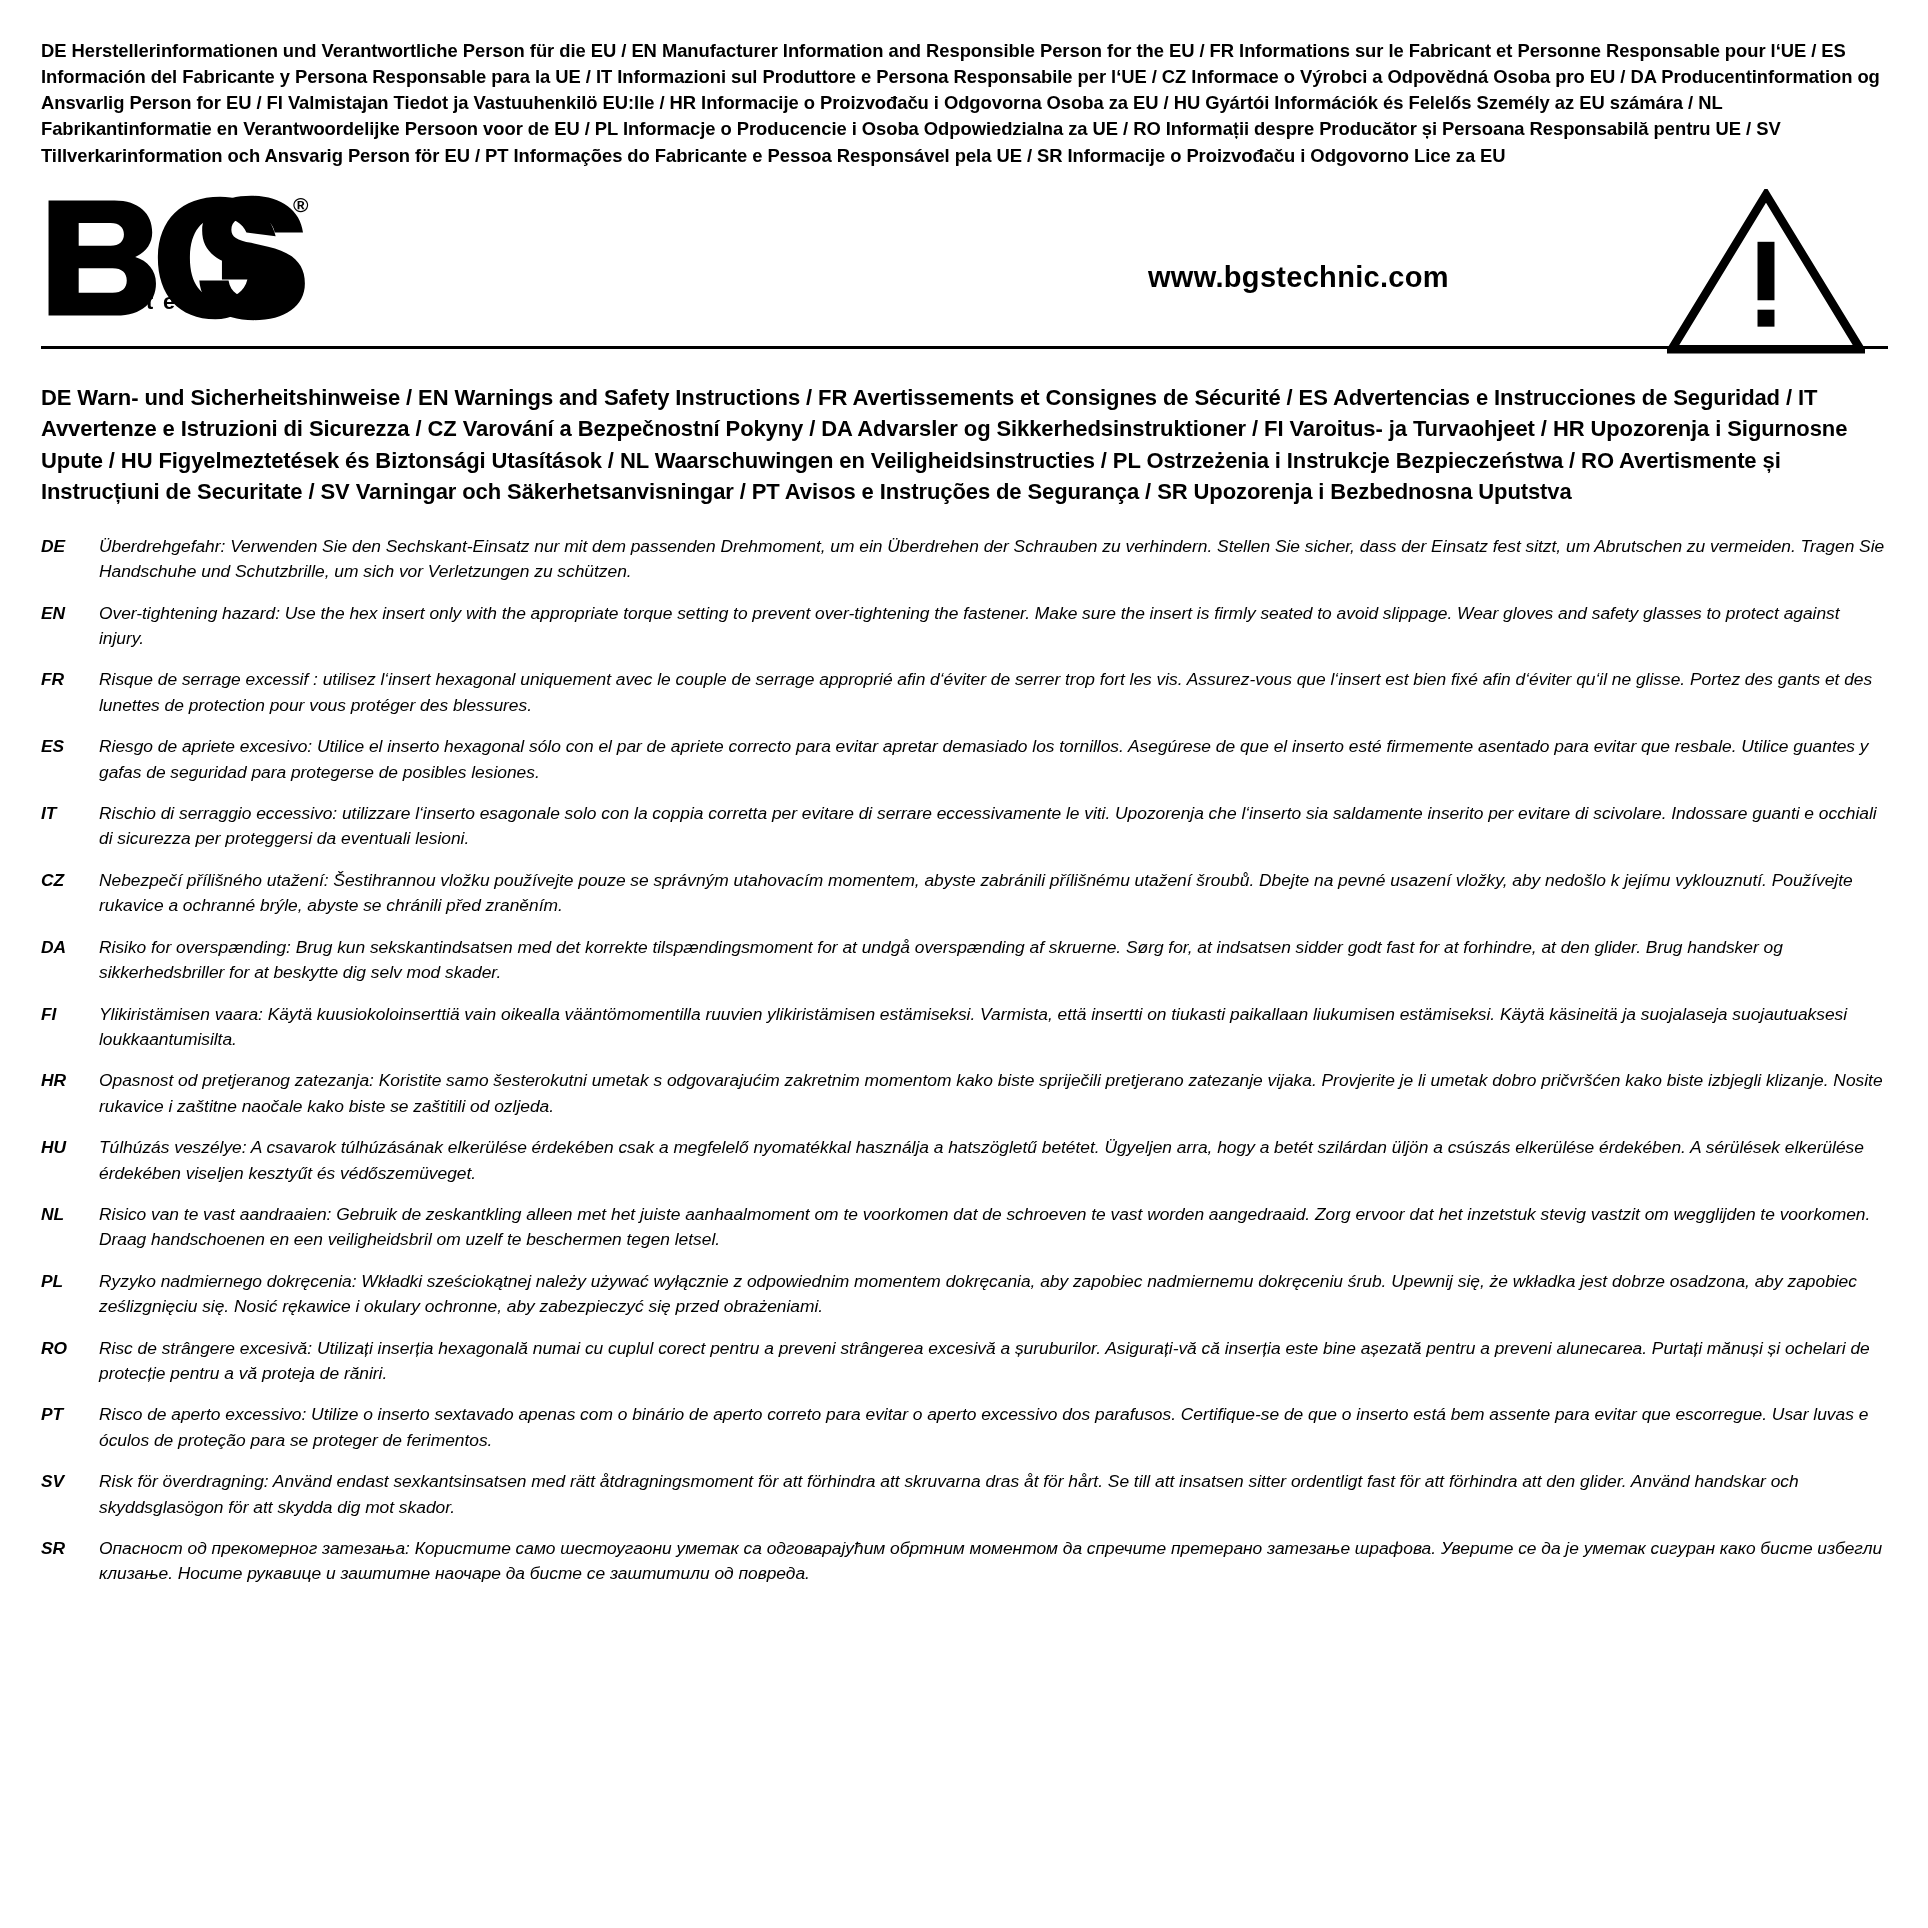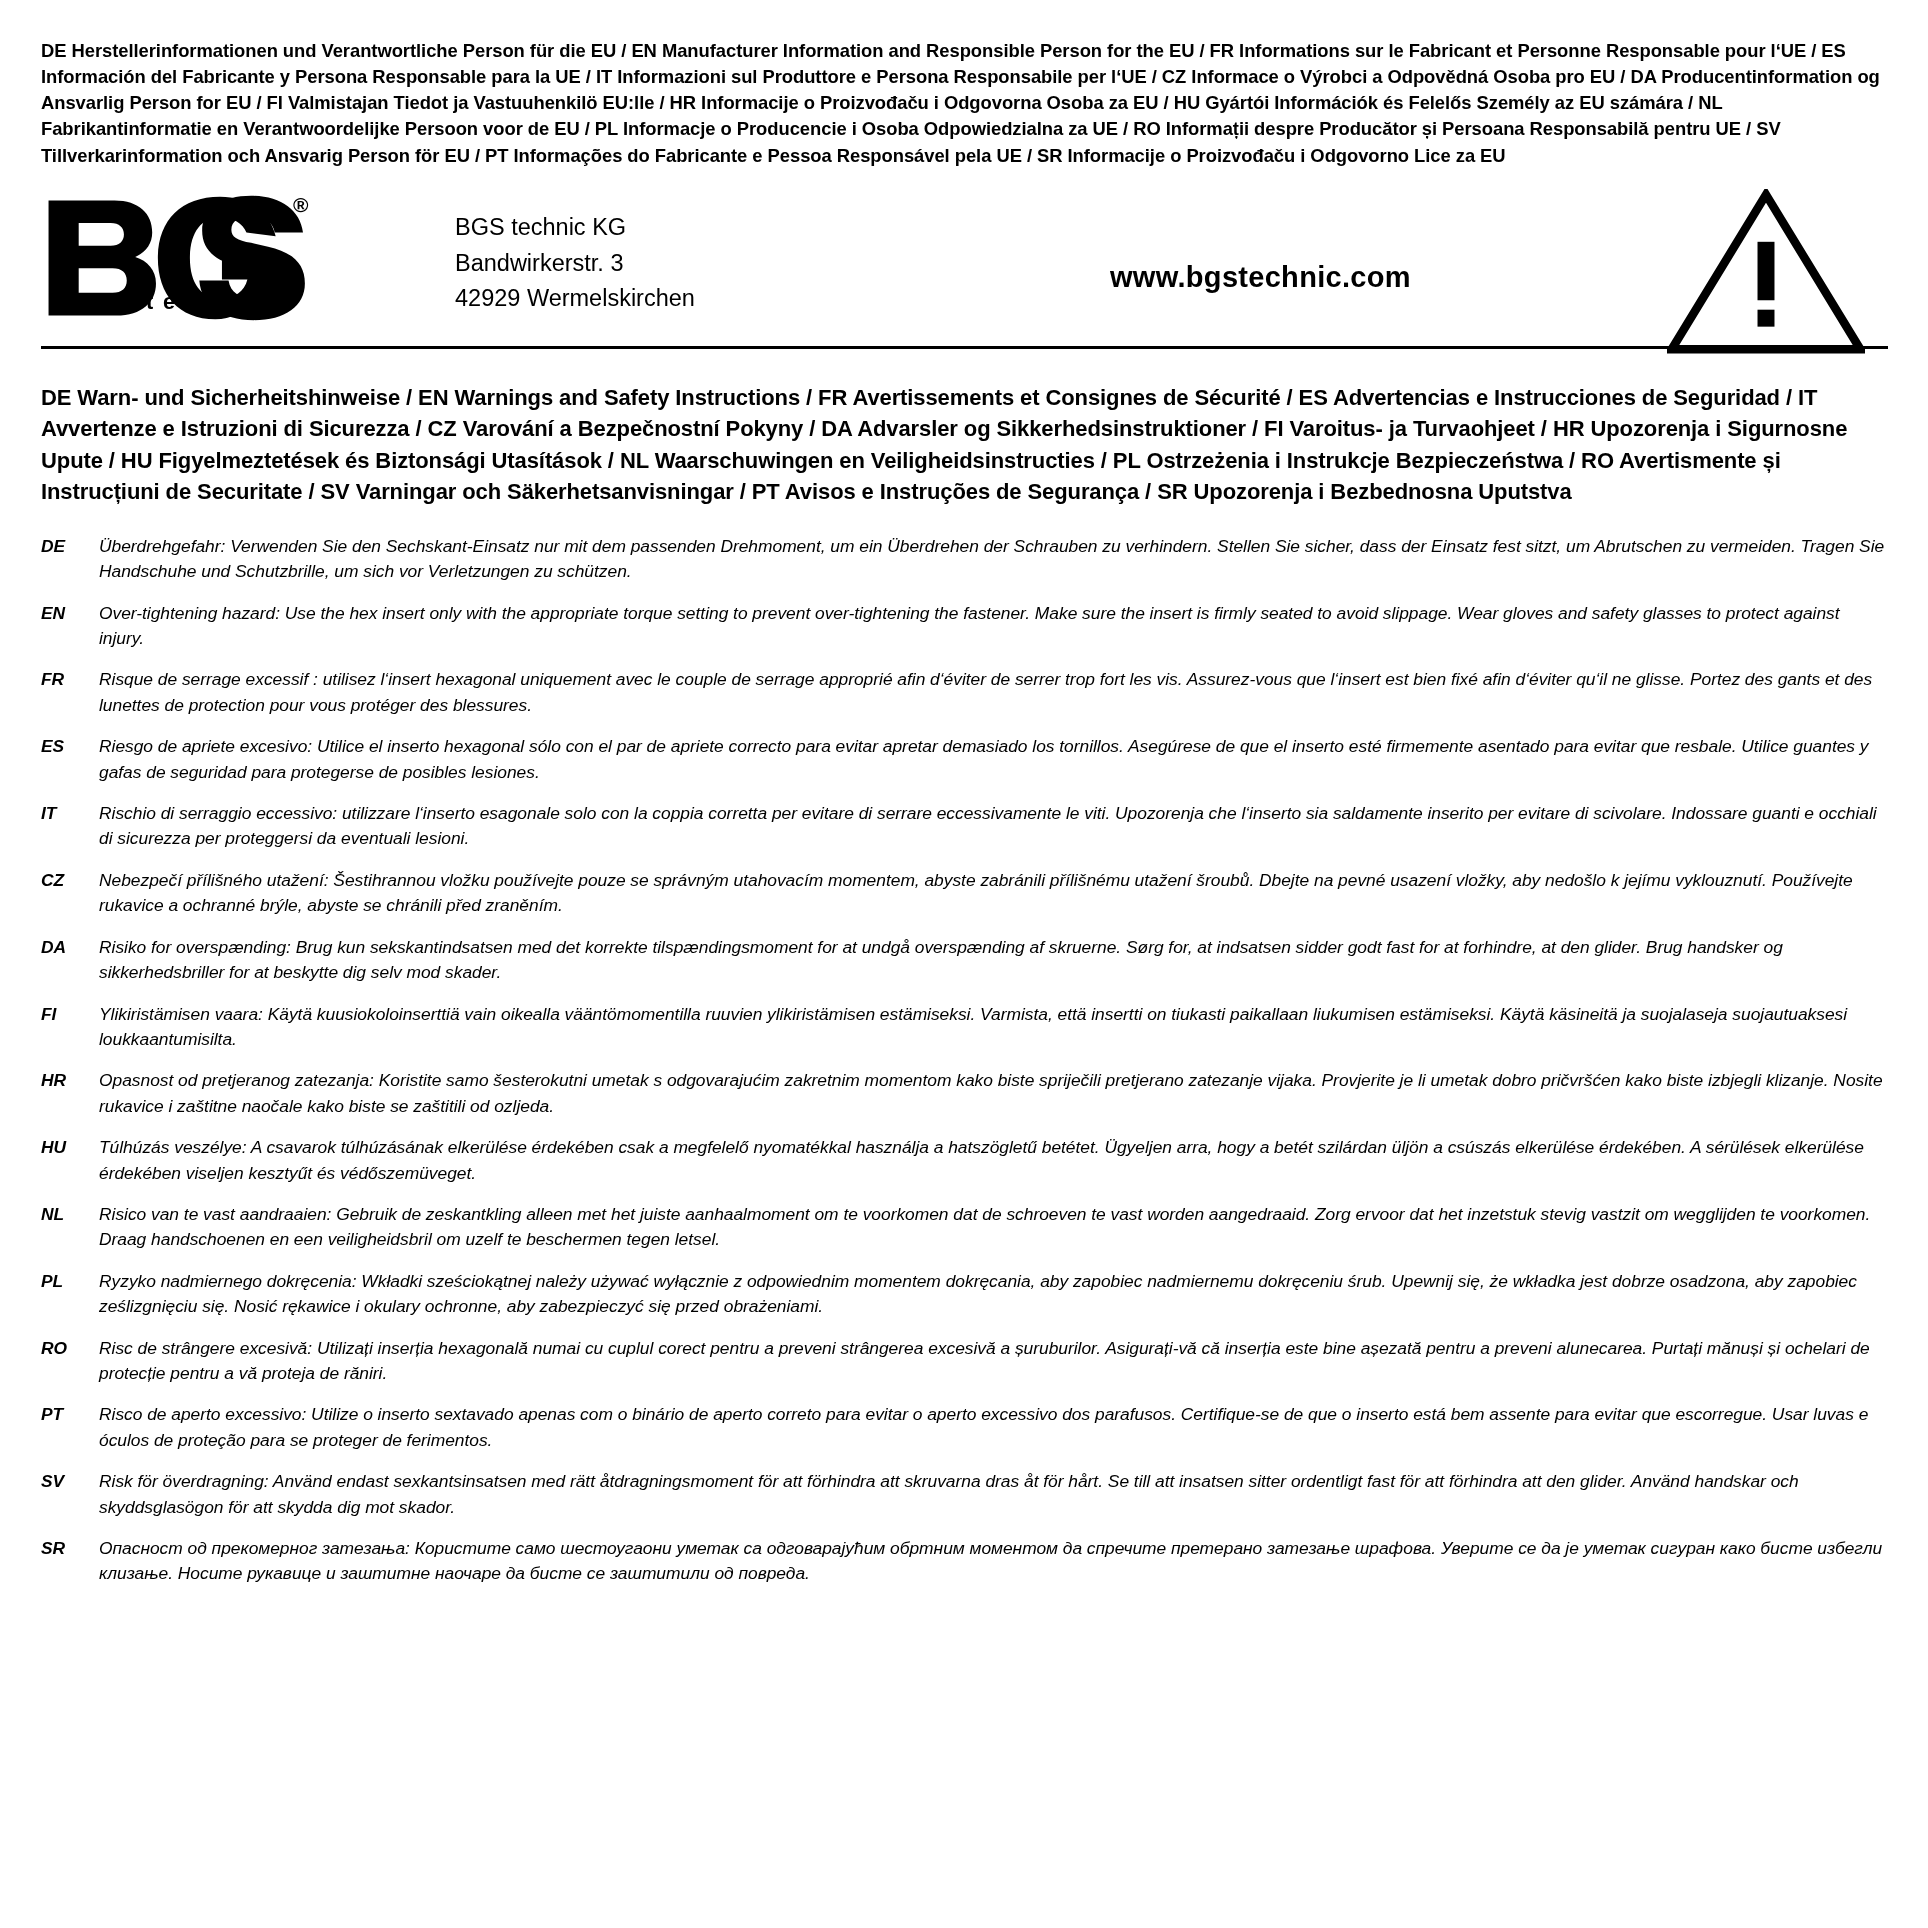--- a/index.html
+++ b/index.html
@@ -59,21 +59,21 @@
   .contact {
     position: absolute;
     left: 796px;
     top: 32px;
     font-size: 23.5px;
     line-height: 1.52;
     white-space: pre-line;
   }
   .website {
     position: absolute;
-    left: 1069px;
+    left: 1107px;
     top: 83px;
     font-size: 29px;
     font-weight: bold;
     letter-spacing: 0.3px;
   }
   .warn-tri {
     position: absolute;
     right: 34px;
     top: 11.3px;
     width: 198px;
@@ -140,23 +140,20 @@
                  M40 82 L40 108 L76 108 C86 108 91 103 91 95 C91 87 86 82 76 82 Z" fill="#000"></path>
 
         <path d="M196 44 C192 34 182 28 168 28 C148 28 136 44 136 71 C136 98 148 114 169 114 C183 114 194 107 197 94 L170 94 L170 70 L228 70 L228 132 L203 132 L201 118 C193 129 180 136 163 136 C124 136 102 110 102 71 C102 32 126 6 168 6 C200 6 221 23 227 48 Z" fill="#000" transform="translate(22,0)"></path>
 
         <path d="M312 44 C310 33 301 27 287 27 C274 27 266 32 266 41 C266 49 272 52 287 55 L305 59 C331 65 344 77 344 98 C344 122 323 137 290 137 C255 137 234 121 232 95 L263 95 C265 108 275 114 291 114 C305 114 313 108 313 99 C313 91 307 87 292 84 L274 80 C248 74 235 62 235 42 C235 19 256 5 287 5 C318 5 339 20 342 44 Z" fill="#000" transform="translate(-64,0)"></path>
       </svg>
       <div style="position:absolute;left:252px;top:1.9px;font-size:21px;font-weight:bold;">®</div>
       <div style="position:absolute;left:105px;top:98px;font-size:21.7px;font-weight:bold;letter-spacing:1.9px;text-align:center;">t e c h n i c</div>
     </div>
 
-    <div class="addr">BGS technic KG
-Bandwirkerstr. 3
-42929 Wermelskirchen</div>
     <div class="website">www.bgstechnic.com</div>
 
     <div class="warn-tri">
       <svg viewBox="0 0 210 175" width="198" height="165" aria-hidden="true">
         <polygon points="105,6 205,170 5,170" fill="none" stroke="#000" stroke-width="9" stroke-linejoin="miter"></polygon>
         <rect x="96" y="56" width="18" height="62" fill="#000"></rect>
         <rect x="96" y="128" width="18" height="18" fill="#000"></rect>
       </svg>
     </div>
   </div>

